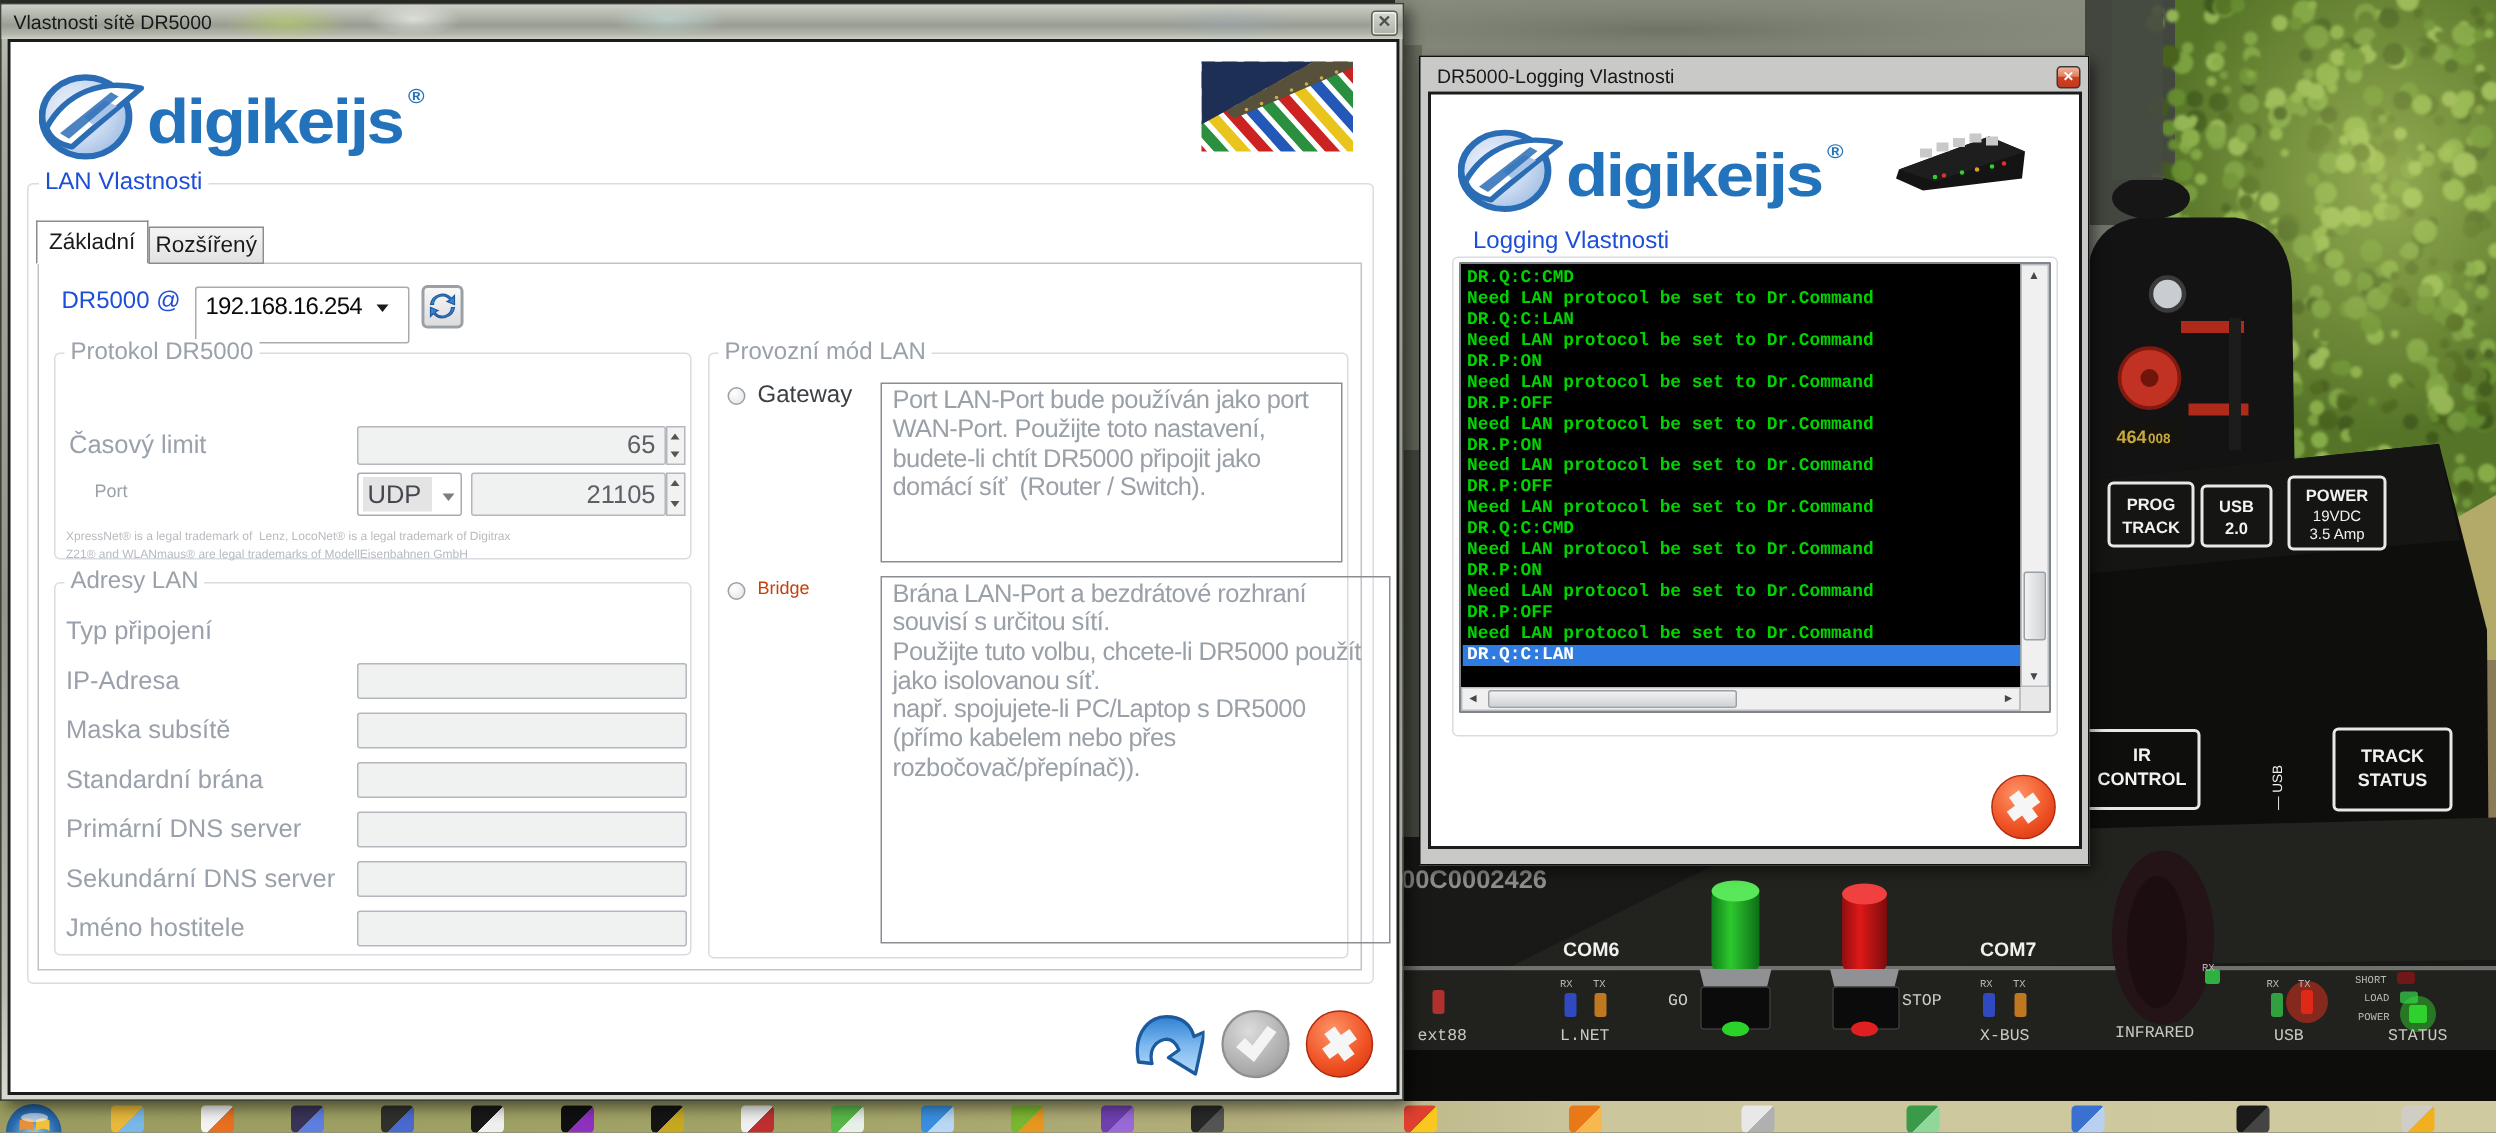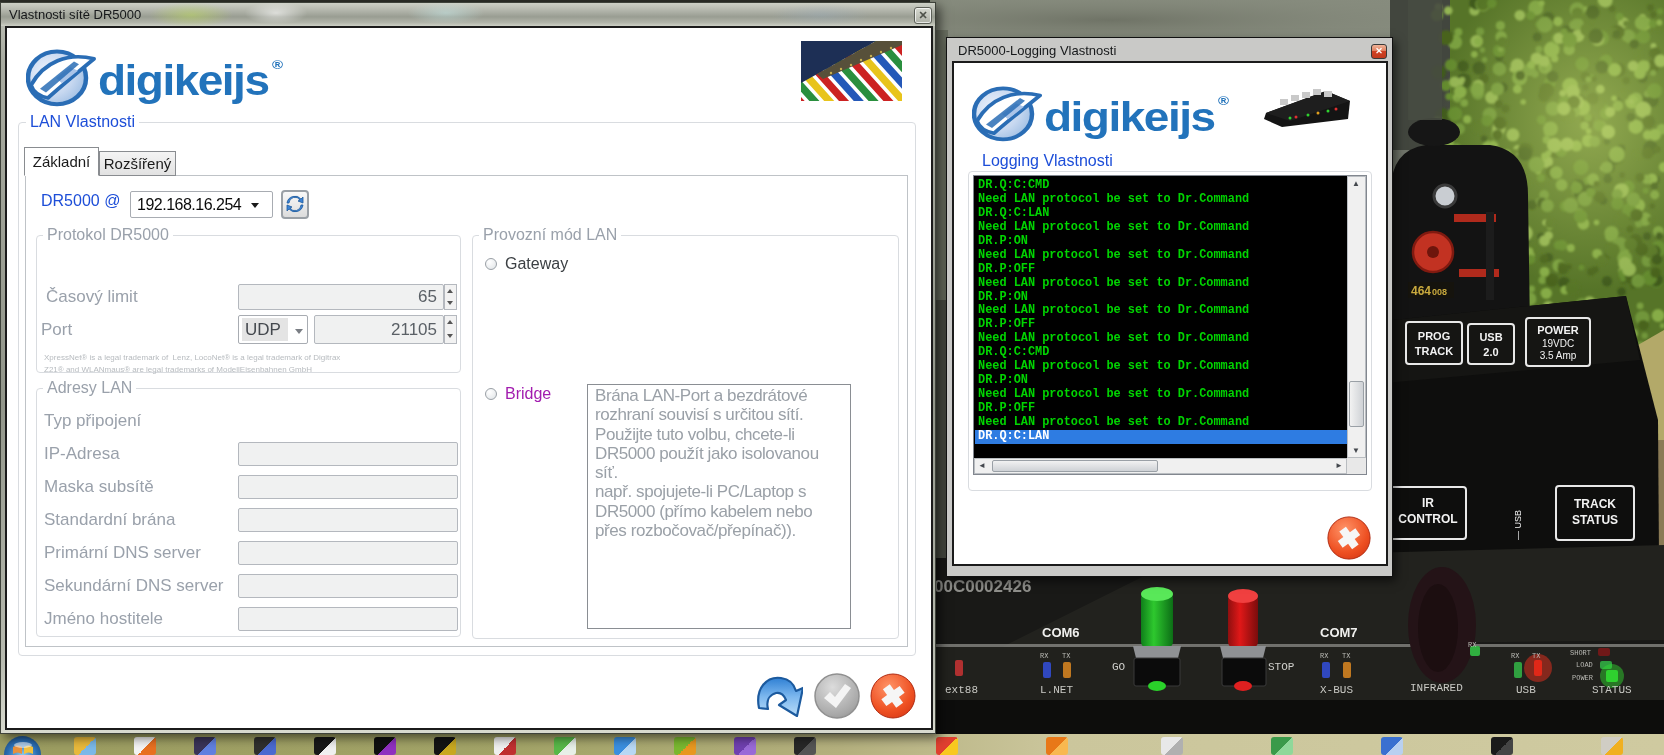--- a/index.html
+++ b/index.html
@@ -1049,42 +1049,42 @@
       </svg>
 
       <div class="grp" style="left:11px;top:94px;width:898px;height:534px"></div>
       <div class="grplab blue" style="left:19px;top:85px;font-size:16px">LAN Vlastnosti</div>
 
       <div class="abs tabpanel"></div>
       <div class="abs tab1">Základní</div>
       <div class="abs tab2">Rozšířený</div>
 
       <div class="abs blue" style="left:34px;top:164px;font-size:16px">DR5000 @</div>
-      <div class="combo" style="left:123px;top:163px;width:143px;height:27px">
+      <div class="combo" style="left:123px;top:163px;width:143px;height:38px">
         <div class="abs" style="left:6px;top:4px;font-size:16px;letter-spacing:-0.5px;color:#0a0a0a">192.168.16.254</div>
         <div class="darr" style="left:120px;top:11px"></div>
       </div>
       <div class="abs" style="left:274px;top:162px;width:28px;height:29px;background:linear-gradient(180deg,#f8f8f8,#dcdcdc);border:2px solid #9aa0a6;border-radius:4px">
         <svg width="24" height="24" viewBox="0 0 24 24">
           <path d="M6,11 A6,6 0 0 1 17,8 L15,9 L20,11 L20,5 L18,7 A8,8 0 0 0 4,11 Z" fill="#3b82d4" stroke="#1c5a9e" stroke-width="0.8"></path>
           <path d="M18,13 A6,6 0 0 1 7,16 L9,15 L4,13 L4,19 L6,17 A8,8 0 0 0 20,13 Z" fill="#3b82d4" stroke="#1c5a9e" stroke-width="0.8"></path>
         </svg>
       </div>
 
       <div class="grp" style="left:29px;top:207px;width:425px;height:138px"></div>
       <div class="grplab glab" style="left:36px;top:198px">Protokol DR5000</div>
       <div class="abs glab" style="left:39px;top:259px;font-size:17px">Časový limit</div>
       <div class="gfield" style="left:231px;top:256px;width:206px;height:26px">
         <div class="abs" style="right:6px;top:2px;font-size:17px">65</div>
       </div>
       <div class="spin" style="left:437px;top:256px;height:26px">
           <div class="u"></div>
           <div class="d"></div>
         </div>
-      <div class="abs glab" style="left:34px;top:292px;font-size:17px">Port</div>
+      <div class="abs glab" style="left:56px;top:292px;font-size:12px">Port</div>
       <div class="combo" style="left:231px;top:287px;width:70px;height:29px">
         <div class="abs" style="left:3px;top:2px;bottom:2px;width:46px;background:#e4e4e4"></div>
         <div class="abs" style="left:6px;top:4px;font-size:17px;color:#44484e">UDP</div>
         <div class="garr" style="left:56px;top:13px"></div>
       </div>
       <div class="gfield" style="left:307px;top:287px;width:130px;height:29px">
         <div class="abs" style="right:6px;top:4px;font-size:17px">21105</div>
       </div>
       <div class="spin" style="left:437px;top:287px;height:29px">
           <div class="u"></div>
@@ -1106,23 +1106,24 @@
       <div class="gfield" style="left:231px;top:513px;width:220px;height:24px"></div>
       <div class="abs glab" style="left:37px;top:548px;font-size:17px">Sekundární DNS server</div>
       <div class="gfield" style="left:231px;top:546px;width:220px;height:24px"></div>
       <div class="abs glab" style="left:37px;top:581px;font-size:17px">Jméno hostitele</div>
       <div class="gfield" style="left:231px;top:579px;width:220px;height:24px"></div>
 
       <div class="grp" style="left:465px;top:207px;width:427px;height:404px"></div>
       <div class="grplab glab" style="left:472px;top:198px">Provozní mód LAN</div>
       <div class="radio" style="left:478px;top:230px"></div>
       <div class="abs" style="left:498px;top:227px;font-size:16px;color:#3c4044">Gateway</div>
+      <div class="tarea" style="left:580px;top:227px;width:308px;height:120px">Port LAN-Port bude používán jako port WAN-Port. Použijte toto nastavení, budete-li chtít DR5000 připojit jako domácí síť&nbsp; (Router / Switch).</div>
       <div class="radio" style="left:478px;top:360px"></div>
-      <div class="abs" style="left:498px;top:357px;font-size:16px;color:#a21caf">Bridge</div>
-      <div class="tarea" style="left:580px;top:356px;width:264px;height:245px">Brána LAN-Port a bezdrátové rozhraní souvisí s určitou sítí.<br>Použijte tuto volbu, chcete-li DR5000 použít jako isolovanou síť.<br>např. spojujete-li PC/Laptop s DR5000 (přímo kabelem nebo přes rozbočovač/přepínač)).</div>
+      <div class="abs" style="left:498px;top:357px;font-size:12px;color:#c2410c">Bridge</div>
+      <div class="tarea" style="left:580px;top:356px;width:340px;height:245px">Brána LAN-Port a bezdrátové rozhraní souvisí s určitou sítí.<br>Použijte tuto volbu, chcete-li DR5000 použít jako isolovanou síť.<br>např. spojujete-li PC/Laptop s DR5000 (přímo kabelem nebo přes rozbočovač/přepínač)).</div>
 
       <svg class="abs" style="left:748px;top:646px" width="48" height="46" viewBox="0 0 48 46">
         <defs>
             <linearGradient id="barr" x1="0" y1="0" x2="0" y2="1">
           <stop offset="0" stop-color="#2f80d4"></stop>
               <stop offset="0.5" stop-color="#7db8ef"></stop>
               <stop offset="1" stop-color="#b9dcf8"></stop>
         </linearGradient>
           </defs>
         <path d="M4,34 C0,14 12,2 26,4 C34,5 39,10 41,17 L48,14 L42,42 L24,31 L31,26 C29,21 26,18 21,19 C14,21 11,27 13,35 Z" fill="url(#barr)" stroke="#1c5a9e" stroke-width="2.2" stroke-linejoin="round"></path>

